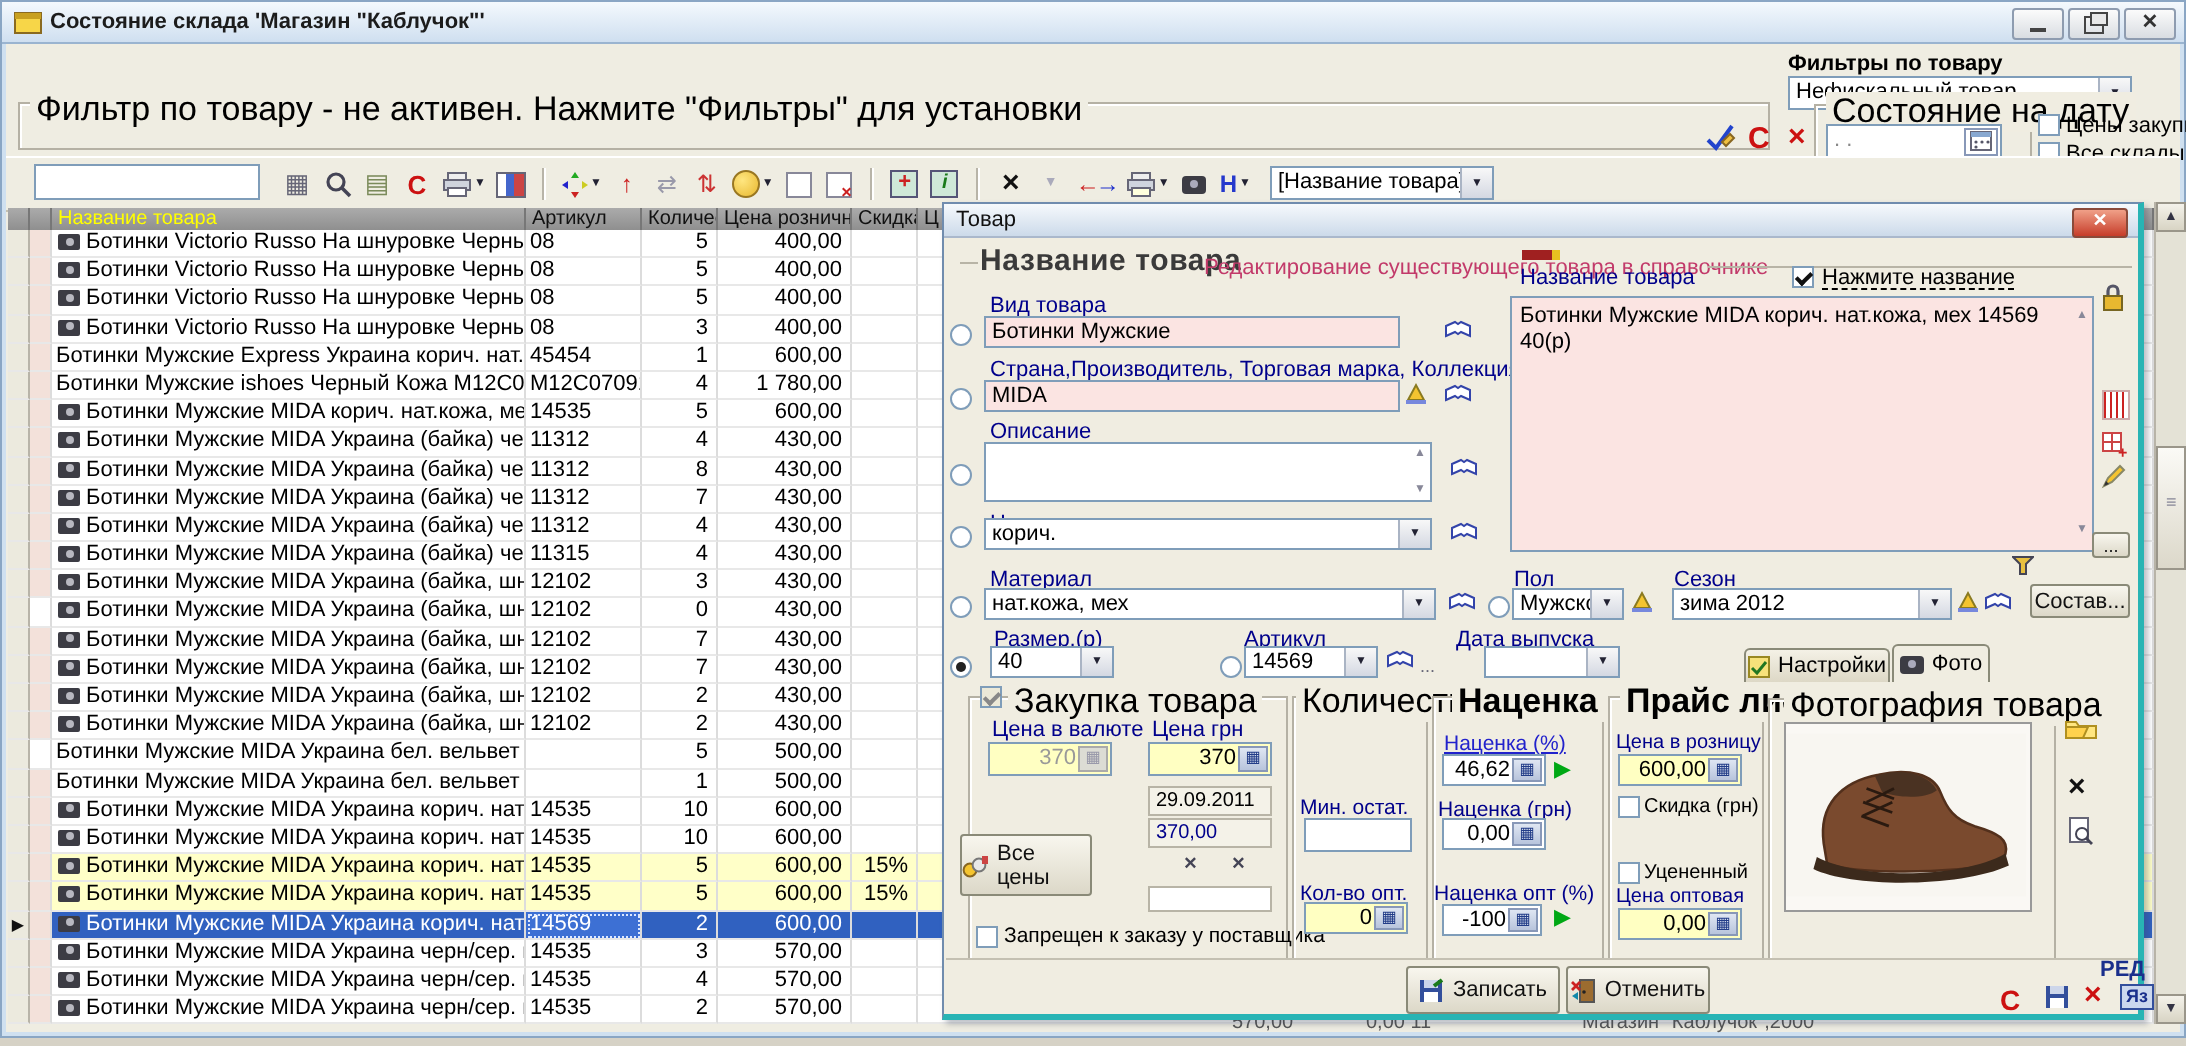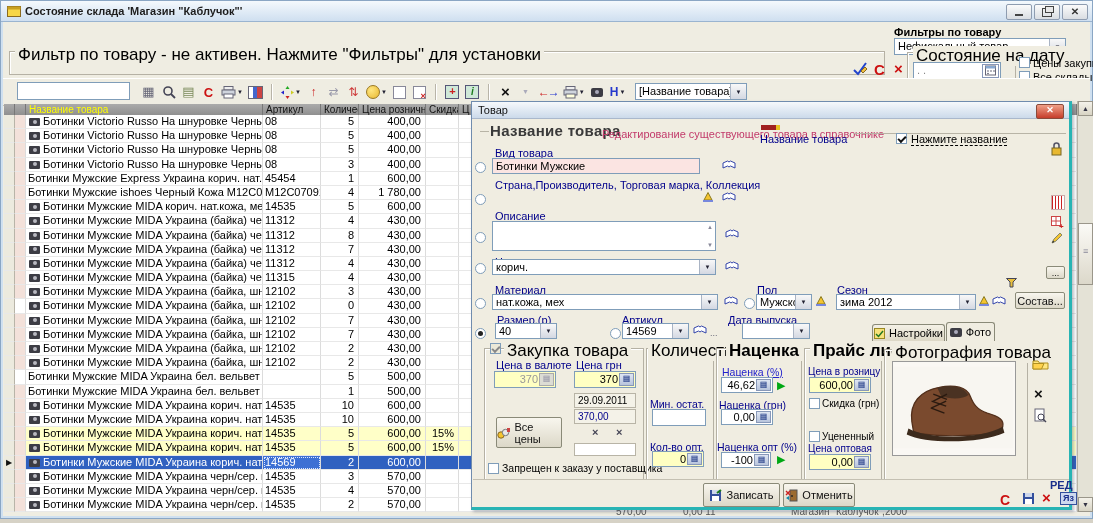--- a/index.html
+++ b/index.html
@@ -579,20 +579,21 @@
     <span class="rb" style="left:3px;top:60px"></span>
     <div class="field pf" style="left:20px;top:56px;width:208px;height:16px"><span>Ботинки Мужские</span></div>
     <span class="sicon" style="left:250px;top:58px">
       <svg width="14" height="11">
             <path d="M1 8 L5.5 6 L7 7 L8.5 6 L13 8 L13 3 L8.5 1 L7 2 L5.5 1 L1 3 Z" fill="#fff" stroke="#3344aa"></path>
           </svg>
     </span>
 
     <span class="lbl" style="left:23px;top:77px">Страна,Производитель, Торговая марка, Коллекция</span>
     <span class="rb" style="left:3px;top:92px"></span>
+    <div class="field pf" style="left:20px;top:88px;width:208px;height:16px"><span>MIDA</span></div>
     <span class="sicon" style="left:230px;top:89px">
       <svg width="12" height="12">
             <path d="M2 9 L6 1.5 L10 9 Z" fill="#f4c430" stroke="#8a7a20"></path>
             <rect x="1" y="9" width="10" height="2" fill="#7788dd"></rect>
           </svg>
     </span>
     <span class="sicon" style="left:250px;top:90px">
       <svg width="14" height="11">
             <path d="M1 8 L5.5 6 L7 7 L8.5 6 L13 8 L13 3 L8.5 1 L7 2 L5.5 1 L1 3 Z" fill="#fff" stroke="#3344aa"></path>
           </svg>
@@ -674,20 +675,25 @@
     </span>
     <span style="position:absolute;left:238px;top:226px;font-size:9px;color:#667">...</span>
 
     <span class="lbl" style="left:256px;top:212px">Дата выпуска</span>
     <div class="combo" style="left:270px;top:221px;width:68px;height:16px"><span></span><span class="dda">▼</span></div>
 
     <span style="position:absolute;left:289px;top:23px;width:15px;height:5px;background:#a02020;border-right:4px solid #e8c020"></span>
     <span class="lbl" style="left:288px;top:31px">Название товара</span>
     <span class="cb on" style="left:424px;top:31px"></span>
     <span class="lbl blk" style="left:439px;top:31px;text-decoration:underline dashed;text-underline-offset:2px">Нажмите название</span>
+    <div class="field pf" style="left:283px;top:46px;width:292px;height:128px;font-size:11px;line-height:13px;padding:3px 14px 3px 4px">
+      <span>Ботинки Мужские MIDA корич. нат.кожа, мех 14569 40(р)</span>
+      <span style="position:absolute;right:2px;top:3px;font-size:6px;color:#889">▲</span>
+      <span style="position:absolute;right:2px;bottom:3px;font-size:6px;color:#889">▼</span>
+    </div>
     <span class="sicon" style="left:578px;top:39px">
       <svg width="13" height="16">
             <path d="M4 8 V4.5 a2.5 2.5 0 0 1 5 0 V8" fill="none" stroke="#556" stroke-width="1.6"></path>
             <rect x="2" y="7" width="9" height="7" fill="#e8b830" stroke="#776622"></rect>
           </svg>
     </span>
     <span class="sicon" style="left:579px;top:93px;width:12px;height:13px;background:#fff;border:1px solid #caa;background-image:repeating-linear-gradient(90deg,#c22 0 1px,transparent 1px 3px)"></span>
     <span class="sicon" style="left:579px;top:114px">
       <svg width="13" height="13">
             <rect x="0.5" y="0.5" width="9" height="9" fill="#fff" stroke="#c44"></rect>
@@ -729,21 +735,21 @@
     <span class="lbl" style="left:104px;top:257px">Цена грн</span>
     <div class="field yf" style="left:102px;top:269px;width:62px;height:17px">
           <span class="val">370</span>
           <span class="calc">▦</span>
         </div>
     <div class="statbox" style="left:102px;top:291px;width:62px;height:15px">29.09.2011</div>
     <div class="statbox" style="left:102px;top:307px;width:62px;height:15px;color:#00008b">370,00</div>
     <span class="sbx" style="position:absolute;left:120px;top:324px">×</span>
     <span class="sbx" style="position:absolute;left:144px;top:324px">×</span>
     <div class="statbox" style="left:102px;top:341px;width:62px;height:13px;background:#fff"></div>
-    <div class="btn" style="left:24px;top:315px;width:66px;height:31px">
+    <div class="btn" style="left:8px;top:315px;width:66px;height:31px">
       <svg width="14" height="12">
             <circle cx="4" cy="8" r="3.2" fill="#f4c430" stroke="#886620"></circle>
             <circle cx="8.5" cy="5.5" r="3.2" fill="#e8e8e8" stroke="#777"></circle>
             <rect x="10" y="1" width="3.5" height="4" fill="#c44"></rect>
           </svg>
       <span>Все цены</span>
     </div>
     <span class="cb" style="left:16px;top:361px"></span>
     <span class="lbl blk" style="left:30px;top:360px;font-size:10.5px">Запрещен к заказу у поставщика</span>
 

